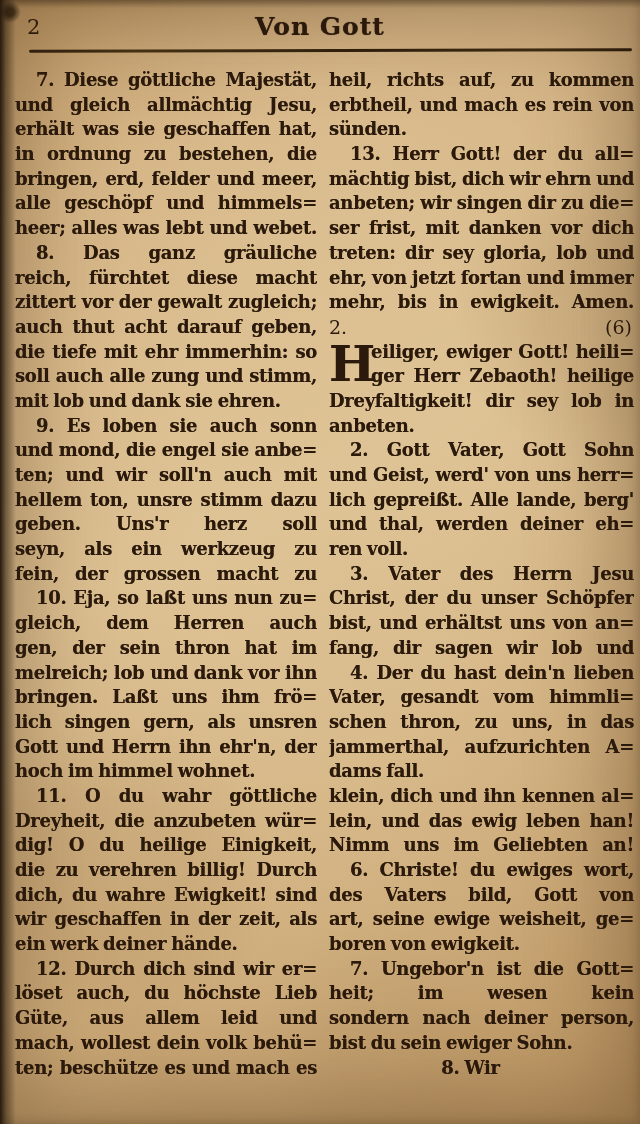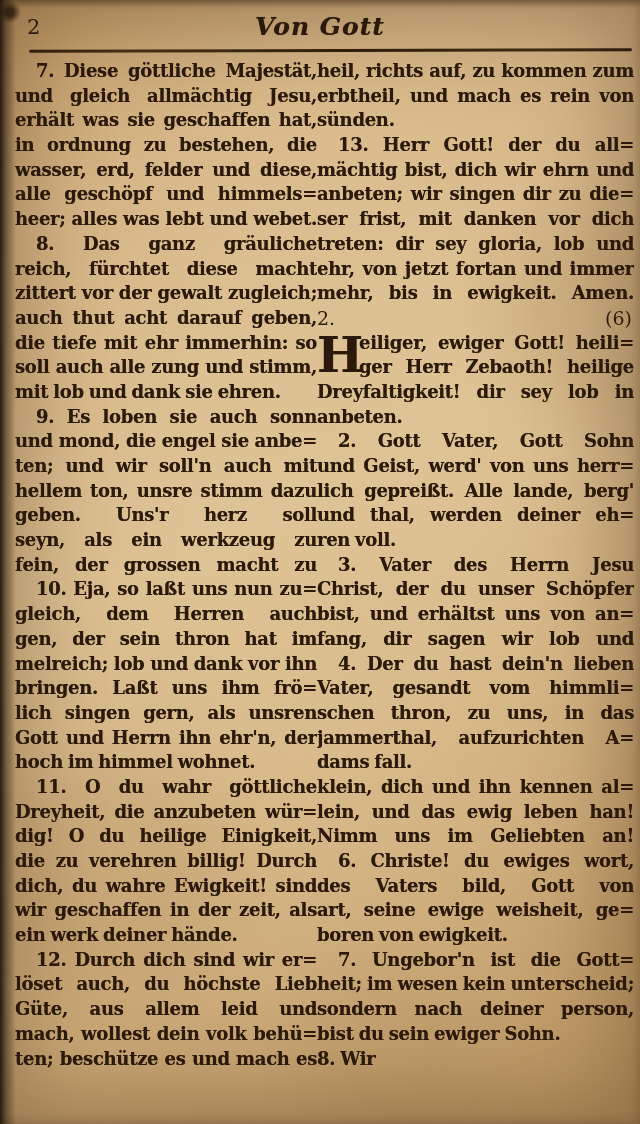--- a/index.html
+++ b/index.html
@@ -33,32 +33,32 @@
   .page-number {
     position: absolute; left: 27px; top: 15px;
     font-size: 21px; font-weight: 400;
   }
   .running-title {
     position: absolute; left: 0; right: 0; top: 12px;
     text-align: center;
     font-size: 25px; font-weight: 700;
     letter-spacing: 1px;
     text-shadow: 0 0 0.7px rgba(43,26,11,0.75);
-    font-style: italic;
   }
   .header-rule {
     height: 3px;
     margin: 3px 8px 0 29px;
     background: linear-gradient(90deg, #30200e, #433113 18%, #2e1d0c 55%, #3c2a10 85%, #2b1b0b);
     border-radius: 2px;
     transform: rotate(-0.15deg);
   }
   .text-columns {
     display: flex;
-    padding: 7px 6px 0 15px;
+    gap: 12px;
+    padding: 16px 6px 0 15px;
     font-size: 18px;
     font-weight: 700;
     letter-spacing: -0.3px;
     word-spacing: -1px;
     line-height: 24.7px;
     text-shadow: 0 0 0.6px rgba(43,26,11,0.70);
   }
   .col { flex: 0 0 302px; }
   .col.right { flex: 1 1 auto; }
   .line { text-align: justify; text-align-last: justify; height: 24.7px; overflow: hidden; }
@@ -75,21 +75,21 @@
   .dropcap-para { overflow: hidden; }
   .dropcap {
     float: left;
     width: 42px; height: 49px;
     font-size: 49px; line-height: 47px;
     font-weight: 700;
     transform: translateY(1px);
   }
   .catchword-row {
     height: 24.7px;
-    text-align: left;
+    text-align: center;
     padding-right: 22px;
   }
 </style>
 </head>
 <body>
 
 <div class="page">
   <div class="binding-edge"></div>
   <div class="top-edge"></div>
 
@@ -98,21 +98,21 @@
     <div class="running-title">Von Gott</div>
   </div>
   <div class="header-rule"></div>
 
   <div class="text-columns">
     <div class="col left">
         <div class="line indent">7. Diese göttliche Majestät,</div>
         <div class="line">und gleich allmächtig Jesu,</div>
         <div class="line">erhält was sie geschaffen hat,</div>
         <div class="line">in ordnung zu bestehen, die</div>
-        <div class="line">wasser, erd, felder und diese,</div>
+        <div class="line">bringen, erd, felder und meer,</div>
         <div class="line">alle geschöpf und himmels=</div>
         <div class="line">heer; alles was lebt und webet.</div>
         <div class="line indent">8. Das ganz gräuliche höllen=</div>
         <div class="line">reich, fürchtet diese macht eben,</div>
         <div class="line">zittert vor der gewalt zugleich;</div>
         <div class="line">auch thut acht darauf geben,</div>
         <div class="line">die tiefe mit ehr immerhin: so</div>
         <div class="line">soll auch alle zung und stimm,</div>
         <div class="line end">mit lob und dank sie ehren.</div>
         <div class="line indent">9. Es loben sie auch sonn</div>

